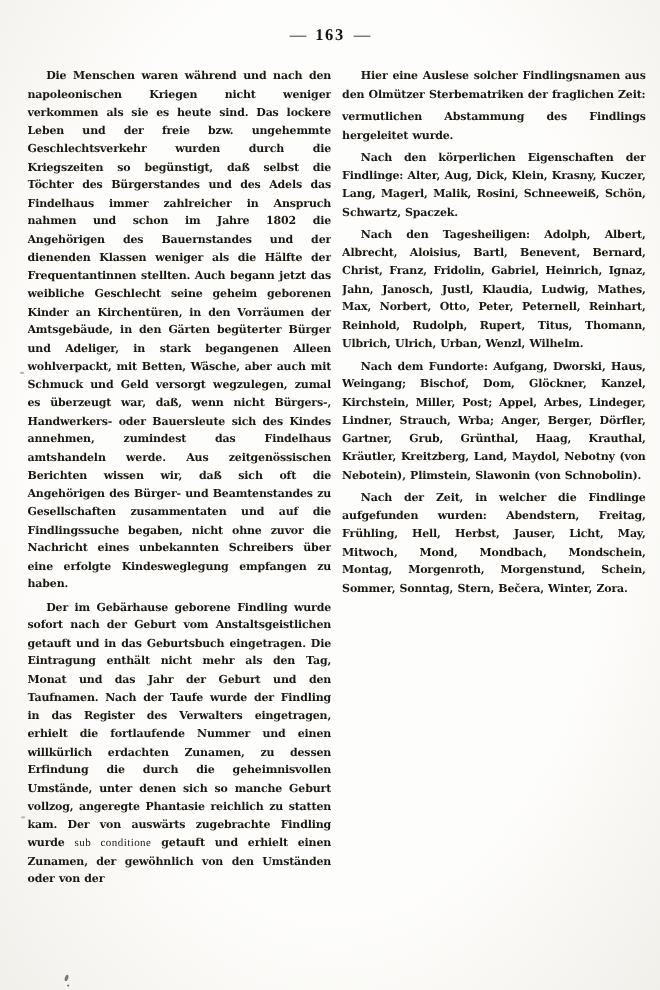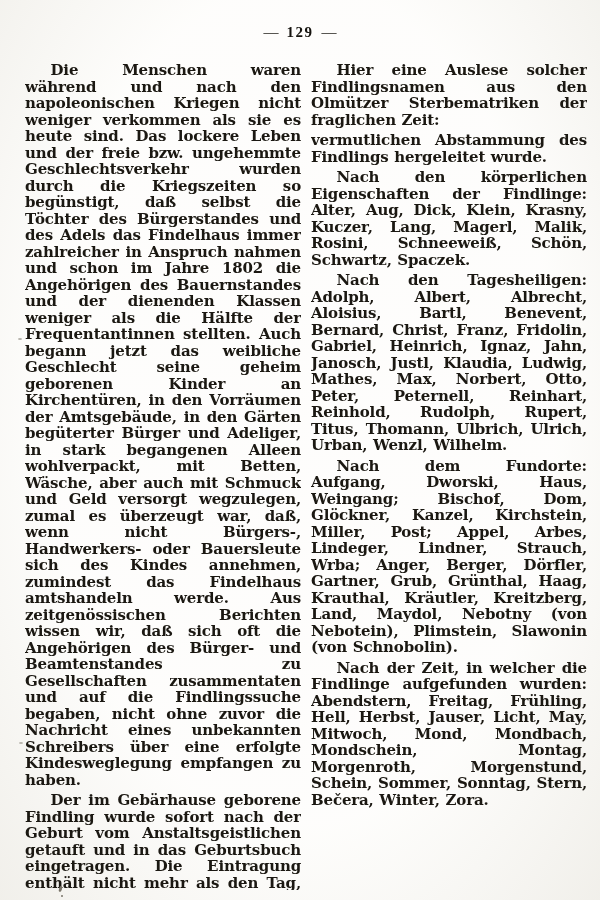--- a/index.html
+++ b/index.html
@@ -27,21 +27,21 @@
   }
   .header .dash{padding:0 8px;font-weight:normal;}
   .header .pagenum{letter-spacing:1.5px;}
   .columns{
     position:absolute;top:62px;left:25px;width:563px;height:828px;
     display:flex;gap:10px;
   }
   .col{
     width:276px;height:100%;overflow:hidden;
     text-align:justify;
-    font-size:15px;line-height:16.5px;
+    font-size:10px;line-height:16.5px;
     font-weight:bold;
     letter-spacing:-0.15px;
     word-spacing:0.5px;
     hyphens:auto;-webkit-hyphens:auto;
   }
   .para{margin:0;}
   .para + .para{margin-top:4px;}
   .para.indent{text-indent:1.7em;}
   .seg-antiqua{
     font-family:Liberation Serif, serif;
@@ -53,21 +53,21 @@
   .s1{left:59px;top:886px;width:3px;height:6px;transform:rotate(18deg);}
   .s2{left:61px;top:895px;width:2px;height:2px;}
   .s3{left:18px;top:338px;width:4px;height:2px;opacity:.55;}
   .s4{left:19px;top:742px;width:4px;height:2px;opacity:.5;}
 </style>
 </head>
 <body>
 
 <div class="page">
   <div class="header">
-    <span class="dash">—</span><span class="pagenum">129</span><span class="dash">—</span>
+    <span class="dash">—</span><span class="pagenum">163</span><span class="dash">—</span>
   </div>
 
   <div class="columns">
     <div class="col" id="col-left">
         <p class="para indent"><span class="seg-fraktur">Die Menschen waren während und nach den napoleonischen Kriegen nicht weniger verkommen als sie es heute sind. Das lockere Leben und der freie bzw. ungehemmte Geschlechtsverkehr wurden durch die Kriegszeiten so begünstigt, daß selbst die Töchter des Bürgerstandes und des Adels das Findelhaus immer zahlreicher in Anspruch nahmen und schon im Jahre 1802 die Angehörigen des Bauernstandes und der dienenden Klassen weniger als die Hälfte der Frequentantinnen stellten. Auch begann jetzt das weibliche Geschlecht seine geheim geborenen Kinder an Kirchentüren, in den Vorräumen der Amtsgebäude, in den Gärten begüterter Bürger und Adeliger, in stark begangenen Alleen wohlverpackt, mit Betten, Wäsche, aber auch mit Schmuck und Geld versorgt wegzulegen, zumal es überzeugt war, daß, wenn nicht Bürgers-, Handwerkers- oder Bauersleute sich des Kindes annehmen, zumindest das Findelhaus amtshandeln werde. Aus zeitgenössischen Berichten wissen wir, daß sich oft die Angehörigen des Bürger- und Beamtenstandes zu Gesellschaften zusammentaten und auf die Findlingssuche begaben, nicht ohne zuvor die Nachricht eines unbekannten Schreibers über eine erfolgte Kindesweglegung empfangen zu haben.</span></p>
         <p class="para indent"><span class="seg-fraktur">Der im Gebärhause geborene Findling wurde sofort nach der Geburt vom Anstaltsgeistlichen getauft und in das Geburtsbuch eingetragen. Die Eintragung enthält nicht mehr als den Tag, Monat und das Jahr der Geburt und den Taufnamen. Nach der Taufe wurde der Findling in das Register des Verwalters eingetragen, erhielt die fortlaufende Nummer und einen willkürlich erdachten Zunamen, zu dessen Erfindung die durch die geheimnisvollen Umstände, unter denen sich so manche Geburt vollzog, angeregte Phantasie reichlich zu statten kam. Der von auswärts zugebrachte Findling wurde </span><span class="seg-antiqua">sub conditione</span><span class="seg-fraktur"> getauft und erhielt einen Zunamen, der gewöhnlich von den Umständen oder von der</span></p>
       </div>
     <div class="col" id="col-right">
         <p class="para indent"><span class="seg-fraktur">Hier eine Auslese solcher Findlingsnamen aus den Olmützer Sterbematriken der fraglichen Zeit:</span></p>
         <p class="para"><span class="seg-fraktur">vermutlichen Abstammung des Findlings hergeleitet wurde.</span></p>

